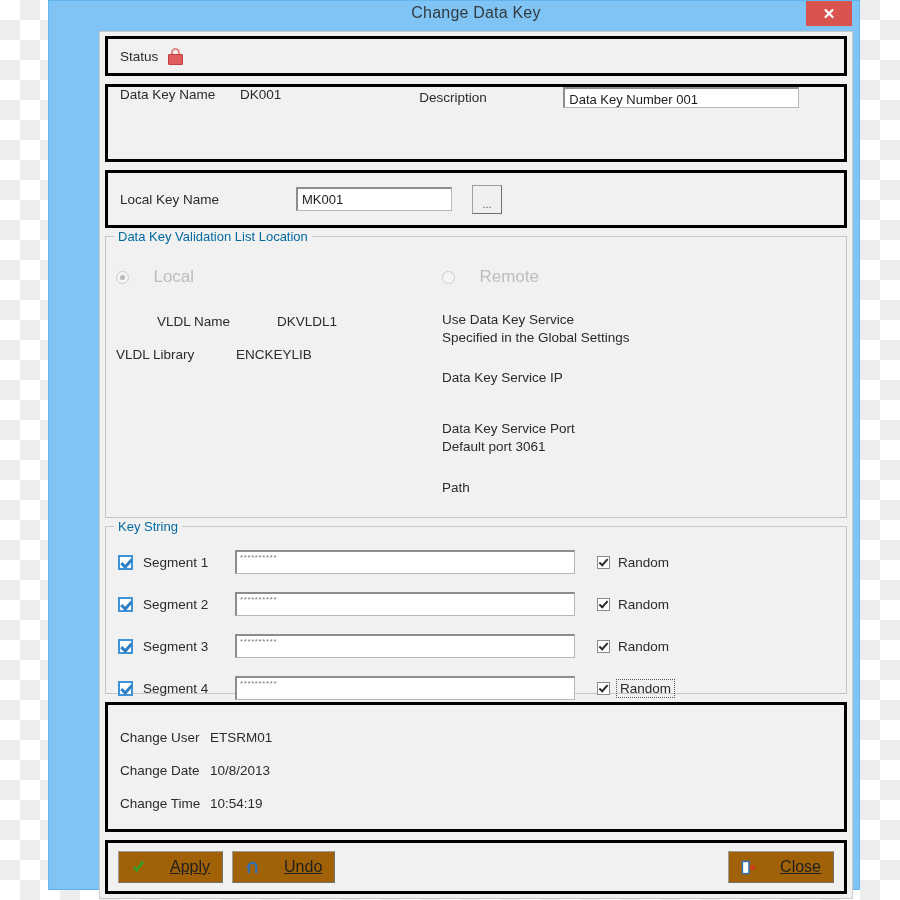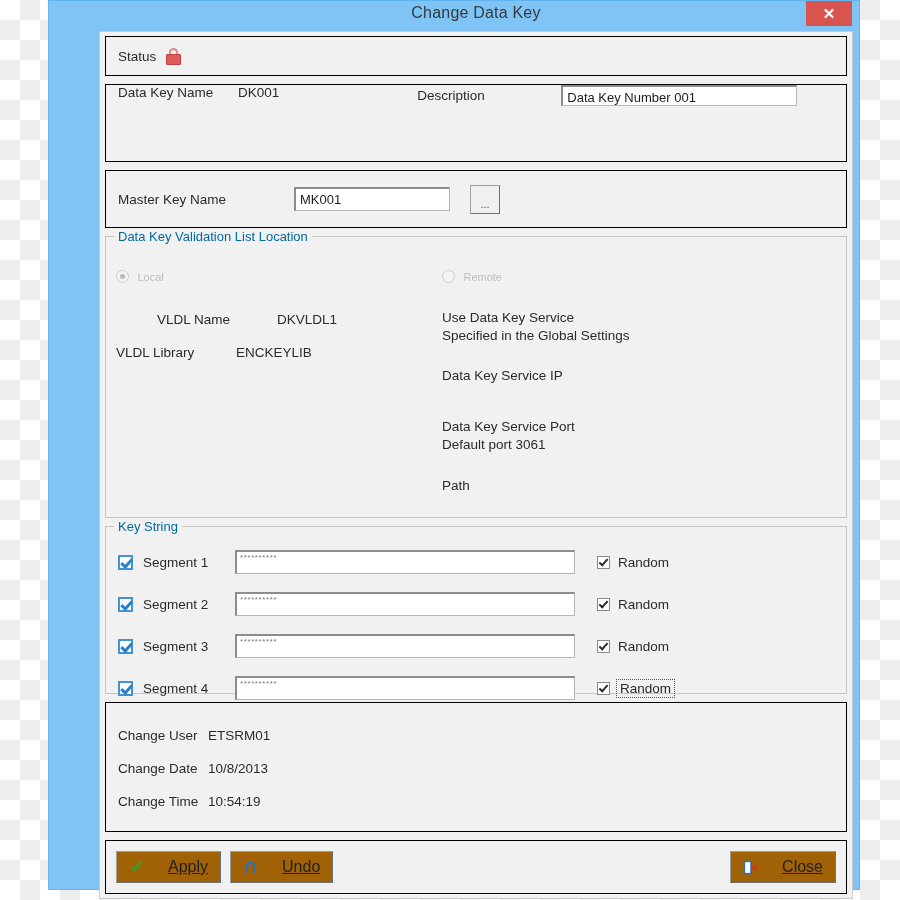--- a/index.html
+++ b/index.html
@@ -66,21 +66,21 @@
     margin: 0 6px 6px 6px;
     background: #f1f1f1;
     border: 1px solid #c9c9c9;
     display: flex;
     flex-direction: column;
     padding: 0;
   }
 
   .panel {
     background: #f1f1f1;
-    border: 1px solid #000000;
+    border: 3px solid #000000;
     margin: 4px 5px;
     position: relative;
   }
 
   
   .panel-status { height: 40px; display: flex; align-items: center; padding-left: 12px; gap: 10px; }
   .lbl { font-size: 13.5px; color: #2b2b2b; }
   .lock-icon { display: inline-block; width: 15px; height: 17px; position: relative; }
   .lock-icon .shackle {
     position: absolute; left: 3px; top: 0; width: 9px; height: 8px;
@@ -150,21 +150,21 @@
   .radio {
     display: inline-block; width: 13px; height: 13px;
     border: 1px solid #cccccc; border-radius: 50%;
     background: #f4f4f4; position: relative; vertical-align: middle;
   }
   .radio.checked::after {
     content: ""; position: absolute;
     left: 3px; top: 3px; width: 5px; height: 5px;
     border-radius: 50%; background: #b9b9b9;
   }
-  .radio-label { font-size: 11px; color: #bdbdbd; margin-left: 4px; vertical-align: middle; }
+  .radio-label { font-size: 17px; color: #bdbdbd; margin-left: 20px; vertical-align: middle; }
 
   
   .seg-row { display: flex; align-items: center; height: 42px; }
   .cb-blue {
     width: 15px; height: 15px;
     border: 2px solid #3f93d6;
     background: #ffffff;
     position: relative; flex: 0 0 15px;
     cursor: pointer;
   }
@@ -265,21 +265,21 @@
         <span class="val">DK001</span>
       </div>
       <div class="field-row" style="margin-left:138px;">
         <span class="lbl" style="width:100px;">Description</span>
         <span class="tbox" style="width:236px;" title="Description">Data Key Number 001</span>
       </div>
     </div>
 
     <div class="panel panel-master">
       <div class="field-row" style="margin-left:12px;">
-        <span class="lbl-w1" style="width:132px;">Master Key Name</span>
+        <span class="lbl-w1" style="width:132px;">Local Key Name</span>
         <span class="tbox" style="width:156px;height:24px;" title="Master Key Name">MK001</span>
         <span class="browse-btn" style="margin-left:20px;">...</span>
       </div>
     </div>
 
     <div class="groupbox gb-vldl">
       <span class="gb-title">Data Key Validation List Location</span>
 
       <div style="position:absolute; left:10px; top:30px; width:330px;">
         <div>

